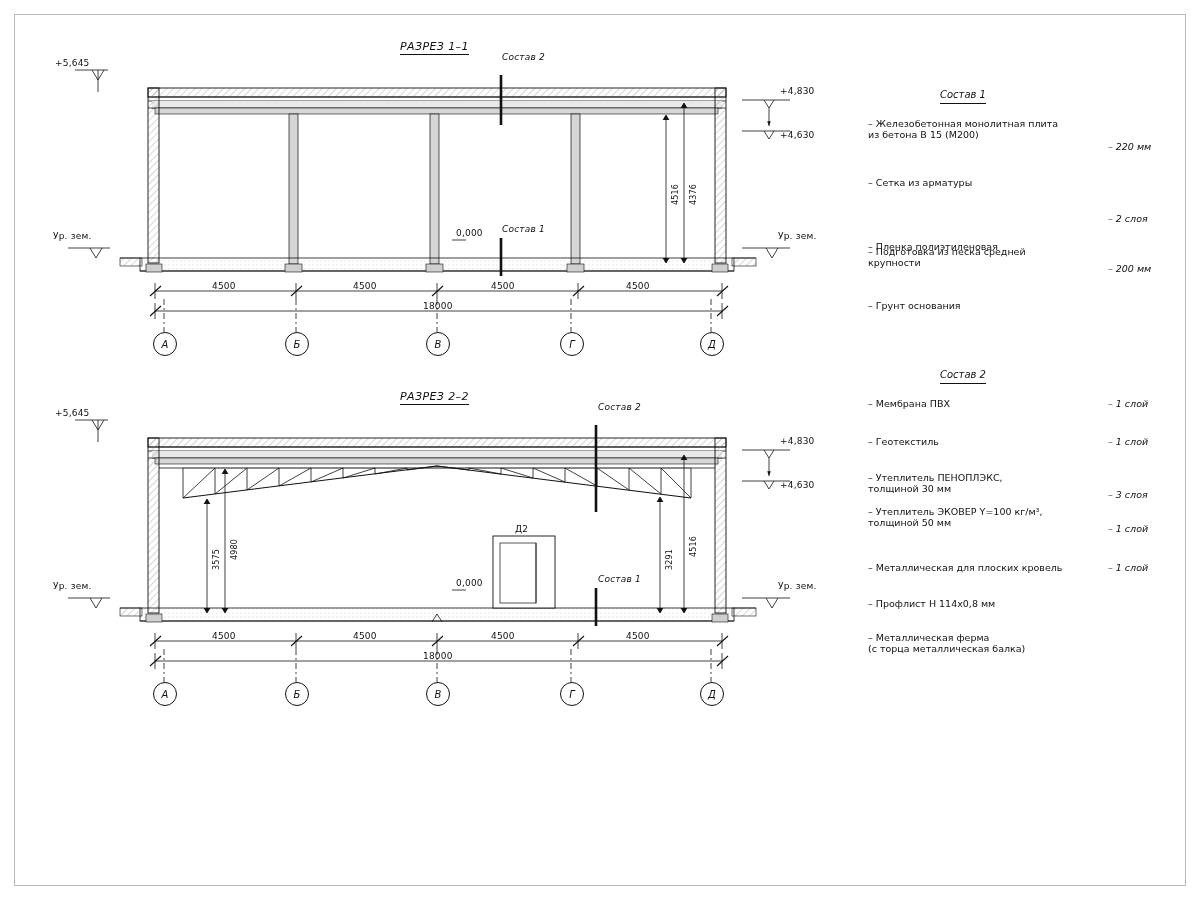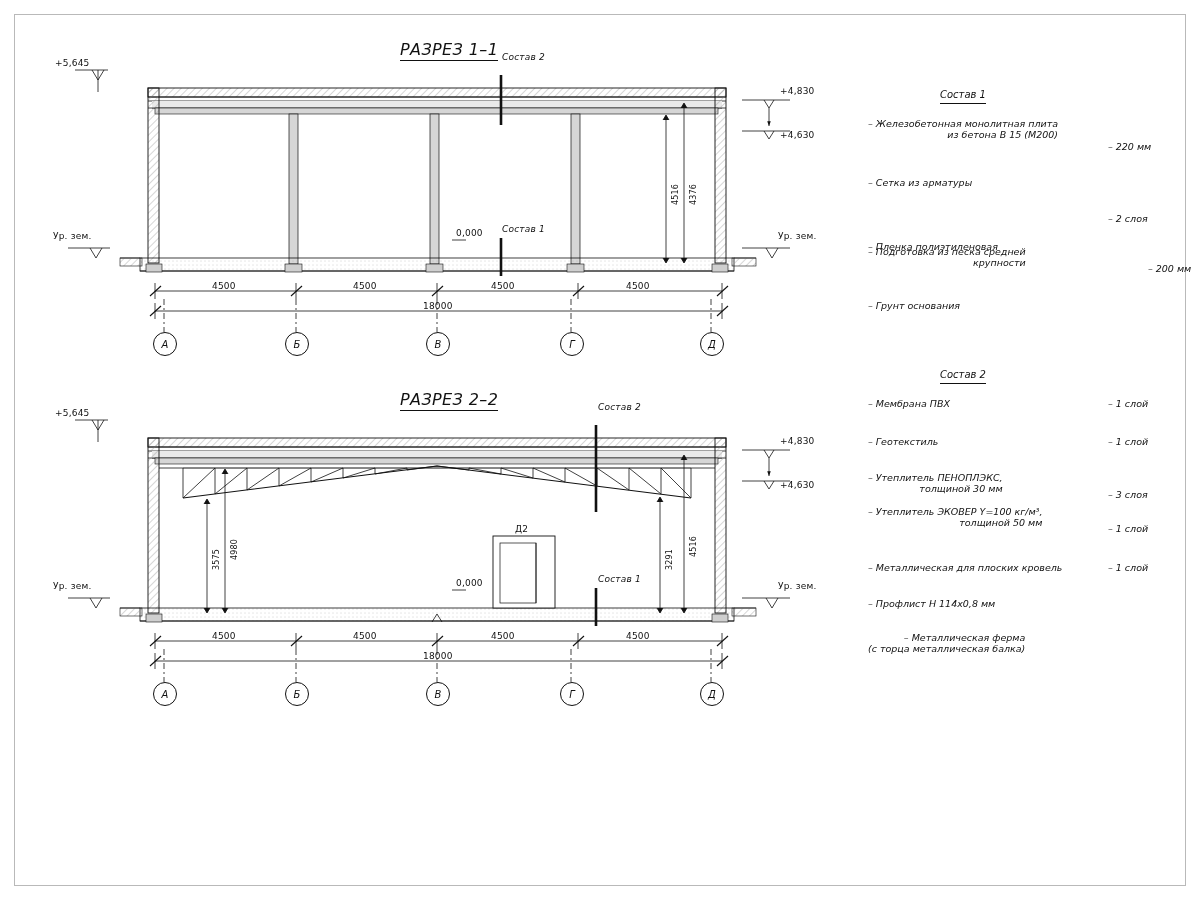--- a/index.html
+++ b/index.html
@@ -6,27 +6,27 @@
   body{width:1200px;height:900px;position:relative;overflow:hidden;
        font-family:"DejaVu Sans", sans-serif;color:#111;}
   .sheet{position:absolute;left:0;top:0;width:1200px;height:900px;
          background:#fff;}
   .frame{position:absolute;left:14px;top:14px;width:1172px;height:872px;
          border:1px solid #b9b9b9;box-sizing:border-box;}
   svg{position:absolute;left:0;top:0;width:1200px;height:900px;}
   .lbl{position:absolute;white-space:nowrap;font-size:9px;letter-spacing:.2px;}
   .lbl.sm{font-size:8px;}
   .lbl.it{font-style:italic;}
-  .title{position:absolute;font-size:16px;font-style:italic;letter-spacing:.4px;}
+  .title{position:absolute;font-size:11px;font-style:italic;letter-spacing:.4px;}
   .title u{text-decoration:none;border-bottom:1px solid #111;padding-bottom:1px;}
   .vert{transform:rotate(-90deg);transform-origin:0 0;}
   .spec{position:absolute;font-size:9.5px;font-style:italic;line-height:1.35;}
   .spec-head{font-size:10px;font-style:italic;border-bottom:1px solid #111;
              display:inline-block;padding-bottom:1px;}
-  .row{position:absolute;font-size:9.5px;font-style:italic;white-space:pre-line;text-align:right;}
+  .row{position:absolute;font-size:9.5px;white-space:pre-line;}
   .qty{position:absolute;font-size:9.5px;font-style:italic;}
   .axis-c{position:absolute;width:22px;height:22px;border:1px solid #111;
           border-radius:50%;font-size:10px;font-style:italic;
           display:flex;align-items:center;justify-content:center;background:#fff;}
 </style>
 </head>
 <body>
 
 <div class="sheet">
   <div class="frame"></div>
@@ -274,21 +274,21 @@
   </div>
   <div class="row" style="left:868px;top:118px;">– Железобетонная  монолитная плита
    из бетона В 15 (М200)</div>
   <div class="qty" style="left:1108px;top:141px;">– 220 мм</div>
   <div class="row" style="left:868px;top:177px;">– Сетка из арматуры</div>
   <div class="qty" style="left:1108px;top:177px;"></div>
   <div class="row" style="left:868px;top:213px;margin-top:28px;">– Пленка полиэтиленовая</div>
   <div class="qty" style="left:1108px;top:213px;">– 2 слоя</div>
   <div class="row" style="left:868px;top:246px;">– Подготовка из песка средней
    крупности</div>
-  <div class="qty" style="left:1108px;top:263px;margin-left:40px;">– 200 мм</div>
+  <div class="qty" style="left:1108px;top:263px;">– 200 мм</div>
   <div class="row" style="left:868px;top:300px;">– Грунт основания</div>
   <div class="qty" style="left:1108px;top:300px;"></div>
 
   <div class="spec" style="left:940px;top:368px;">
     <span class="spec-head">Состав 2</span>
   </div>
   <div class="row" style="left:868px;top:398px;">– Мембрана ПВХ</div>
   <div class="qty" style="left:1108px;top:398px;">– 1 слой</div>
   <div class="row" style="left:868px;top:436px;">– Геотекстиль</div>
   <div class="qty" style="left:1108px;top:436px;">– 1 слой</div>

